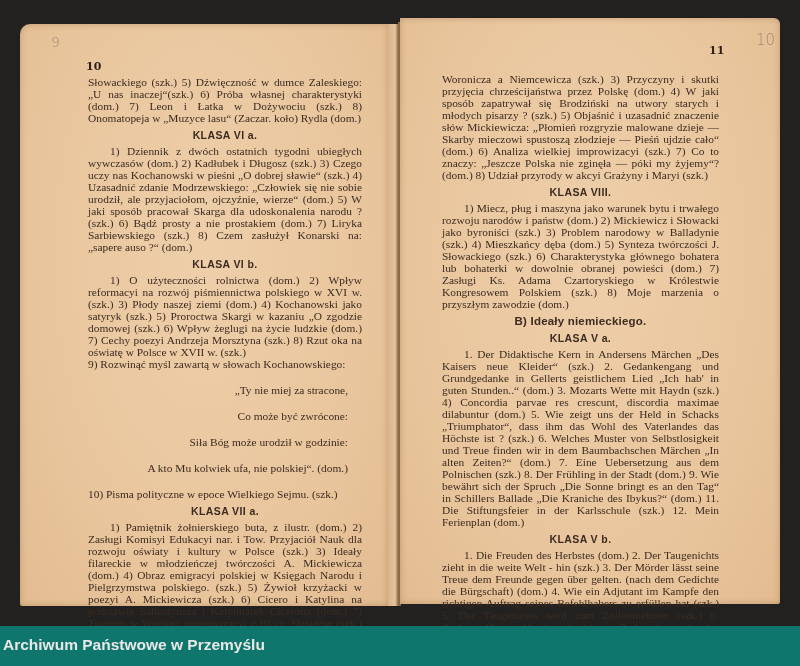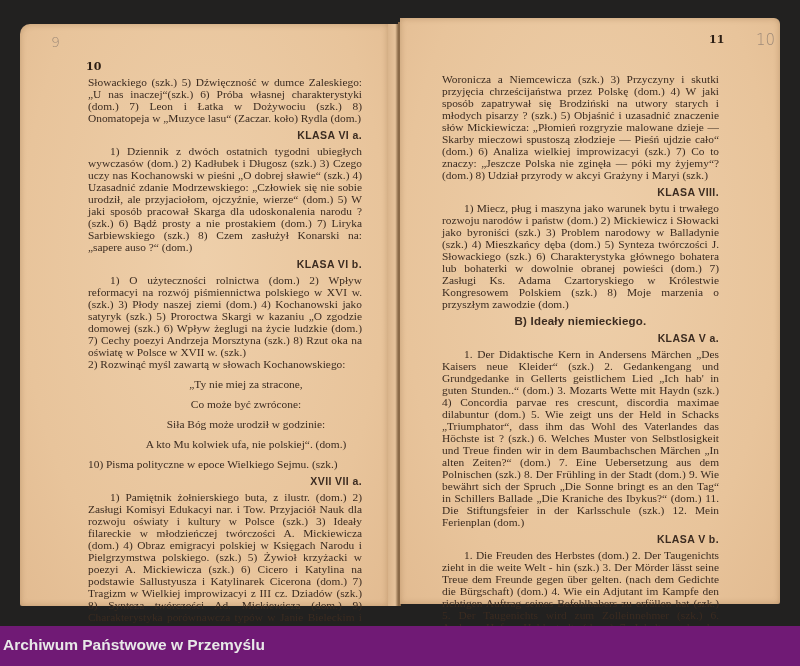--- a/index.html
+++ b/index.html
@@ -33,48 +33,48 @@
   .pencil {
     position:absolute; font-family:"DejaVu Sans", sans-serif;
     color:#9e8a78; font-size:14px; font-weight:300;
   }
   .pencil-left { left:31px; top:10px; }
   .pencil-right { left:356px; top:13px; font-size:15px; }
   .page-num {
     position:absolute; font-size:11px; font-weight:bold; color:#2c1e14;
   }
   .page-num-left { left:66px; top:36px; }
-  .page-num-right { left:309px; top:15px; }
+  .page-num-right { left:309px; top:26px; }
   .text-block {
     position:absolute;
     font-family:"Liberation Serif", serif;
     font-size:11.4px;
     line-height:12px;
     color:#3b2b20;
     text-align:justify;
   }
   .text-left { left:68px; top:52px; width:274px; }
   .text-right { left:42px; top:55px; width:277px; }
   .para { text-indent:22px; margin:0; }
   .para.noindent { text-indent:0; }
   .heading {
-    text-align:right; margin:5px 0 4px 0;
+    text-align:center; margin:5px 0 4px 0;
     font-family:"Liberation Sans", sans-serif;
     font-size:10.5px; font-weight:bold; letter-spacing:0.4px;
     color:#3b2b20;
   }
   .section-heading {
     text-align:center; margin:5px 0 4px 0;
     font-family:"Liberation Sans", sans-serif;
     font-size:11.5px; font-weight:bold; letter-spacing:0.2px;
   }
-  .verse { margin:8px; padding-left:42px; text-indent:0; text-align:center; }
+  .verse { margin:14px; padding-left:42px; text-indent:0; text-align:right; }
   .footer {
     position:absolute; left:0; top:626px; width:800px; height:40px;
-    background:#701a75;
+    background:#0f766e;
   }
   .footer-text {
     position:absolute; left:3px; top:10px;
     font-family:"Liberation Sans", sans-serif;
     font-size:15.5px; font-weight:bold; color:#e8e8e8;
   }
 </style>
 </head>
 <body>
 
@@ -82,27 +82,27 @@
 
 <div class="page page-left">
   <span class="pencil pencil-left">9</span>
   <span class="page-num page-num-left">10</span>
   <div class="text-block text-left">
     <p class="para noindent">Słowackiego (szk.) 5) Dźwięczność w dumce Zaleskiego: „U nas inaczej“(szk.) 6) Próba własnej charakterystyki (dom.) 7) Leon i Łatka w Dożywociu (szk.) 8) Onomatopeja w „Muzyce lasu“ (Zaczar. koło) Rydla (dom.)</p>
     <div class="heading">KLASA VI a.</div>
     <p class="para">1) Dziennik z dwóch ostatnich tygodni ubiegłych wywczasów (dom.) 2) Kadłubek i Długosz (szk.) 3) Czego uczy nas Kochanowski w pieśni „O dobrej sławie“ (szk.) 4) Uzasadnić zdanie Modrzewskiego: „Człowiek się nie sobie urodził, ale przyjaciołom, ojczyźnie, wierze“ (dom.) 5) W jaki sposób pracował Skarga dla udoskonalenia narodu ? (szk.) 6) Bądź prosty a nie prostakiem (dom.) 7) Liryka Sarbiewskiego (szk.) 8) Czem zasłużył Konarski na: „sapere auso ?“ (dom.)</p>
     <div class="heading">KLASA VI b.</div>
     <p class="para">1) O użyteczności rolnictwa (dom.) 2) Wpływ reformacyi na rozwój piśmiennictwa polskiego w XVI w. (szk.) 3) Płody naszej ziemi (dom.) 4) Kochanowski jako satyryk (szk.) 5) Proroctwa Skargi w kazaniu „O zgodzie domowej (szk.) 6) Wpływ żeglugi na życie ludzkie (dom.) 7) Cechy poezyi Andrzeja Morsztyna (szk.) 8) Rzut oka na oświatę w Polsce w XVII w. (szk.)</p>
-    <p class="para noindent">2) Rozwinąć myśl zawartą w słowach Kochanowskiego:</p>
+    <p class="para noindent">9) Rozwinąć myśl zawartą w słowach Kochanowskiego:</p>
     <p class="verse">„Ty nie miej za stracone,</p>
     <p class="verse">Co może być zwrócone:</p>
     <p class="verse">Siła Bóg może urodził w godzinie:</p>
     <p class="verse">A kto Mu kolwiek ufa, nie polskiej“. (dom.)</p>
     <p class="para noindent">10) Pisma polityczne w epoce Wielkiego Sejmu. (szk.)</p>
-    <div class="heading">XVII VII a.</div>
+    <div class="heading">KLASA VII a.</div>
     <p class="para">1) Pamiętnik żołnierskiego buta, z ilustr. (dom.) 2) Zasługi Komisyi Edukacyi nar. i Tow. Przyjaciół Nauk dla rozwoju oświaty i kultury w Polsce (szk.) 3) Ideały filareckie w młodzieńczej twórczości A. Mickiewicza (dom.) 4) Obraz emigracyi polskiej w Księgach Narodu i Pielgrzymstwa polskiego. (szk.) 5) Żywioł krzyżacki w poezyi A. Mickiewicza (szk.) 6) Cicero i Katylina na podstawie Sallustyusza i Katylinarek Cicerona (dom.) 7) Tragizm w Wielkiej improwizacyi z III cz. Dziadów (szk.) 8) Synteza twórczości Ad. Mickiewicza (dom.) 9) Charakterystyka porównawcza typów w Janie Bieleckim i Maryi Malczewskiego (szk.) 10) Przemówienie do kolegów na temat: „Najlepszym przyjacielem dobra książka“.</p>
 
   </div>
 </div>
 
 <div class="gutter-dark"></div>
 <div class="gutter"></div>
 
 <div class="page page-right">
   <span class="pencil pencil-right">10</span>

